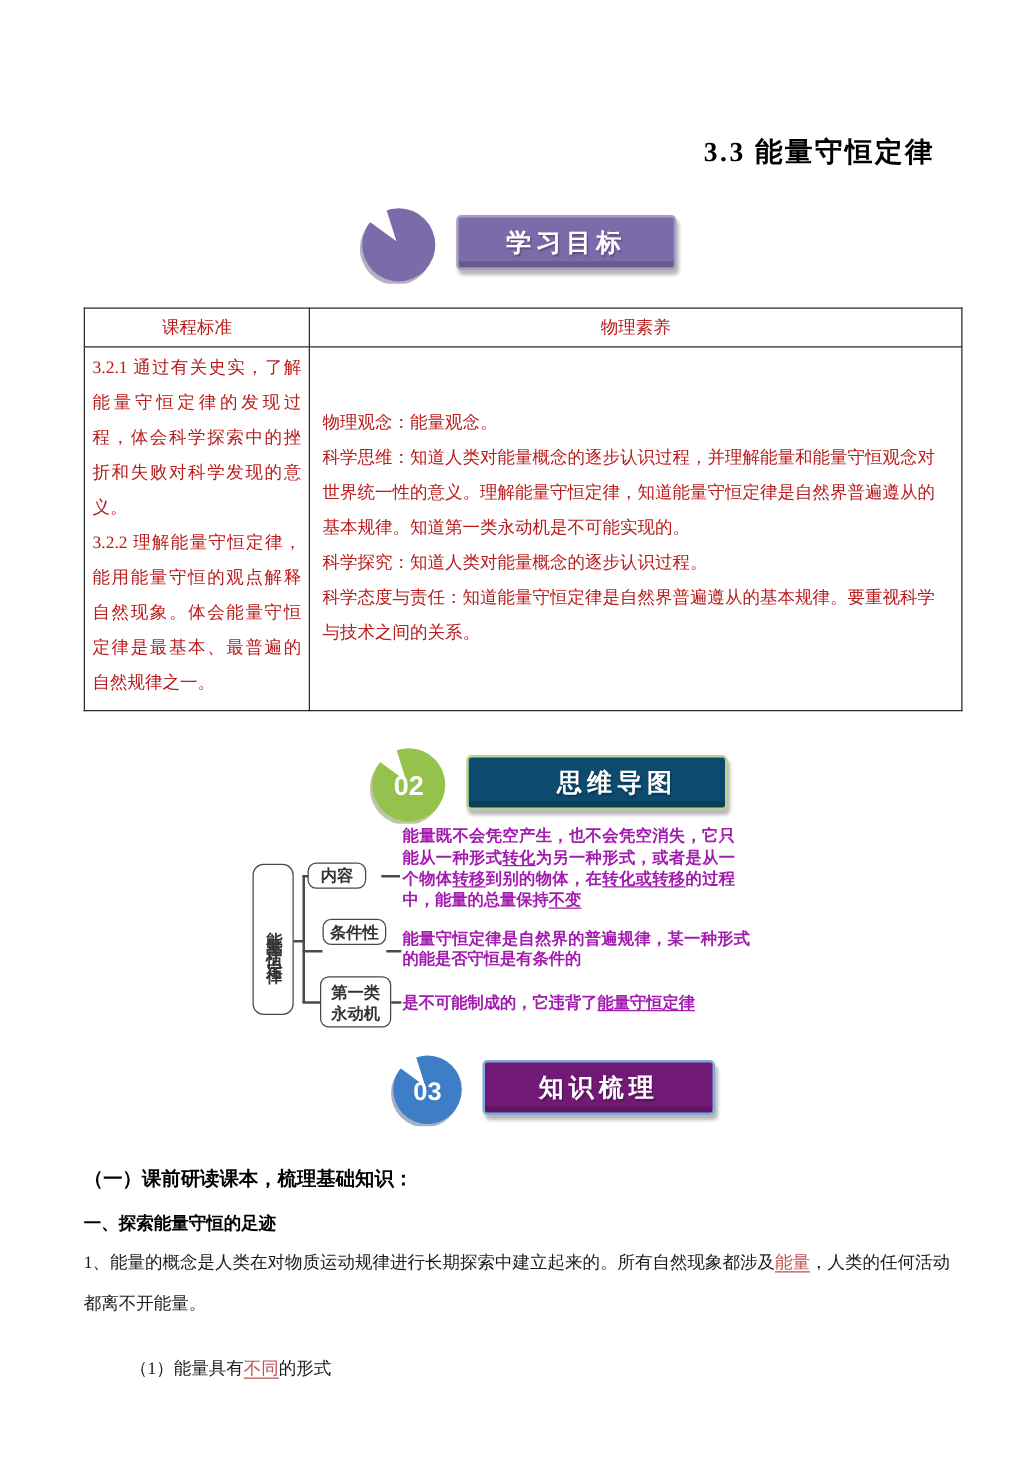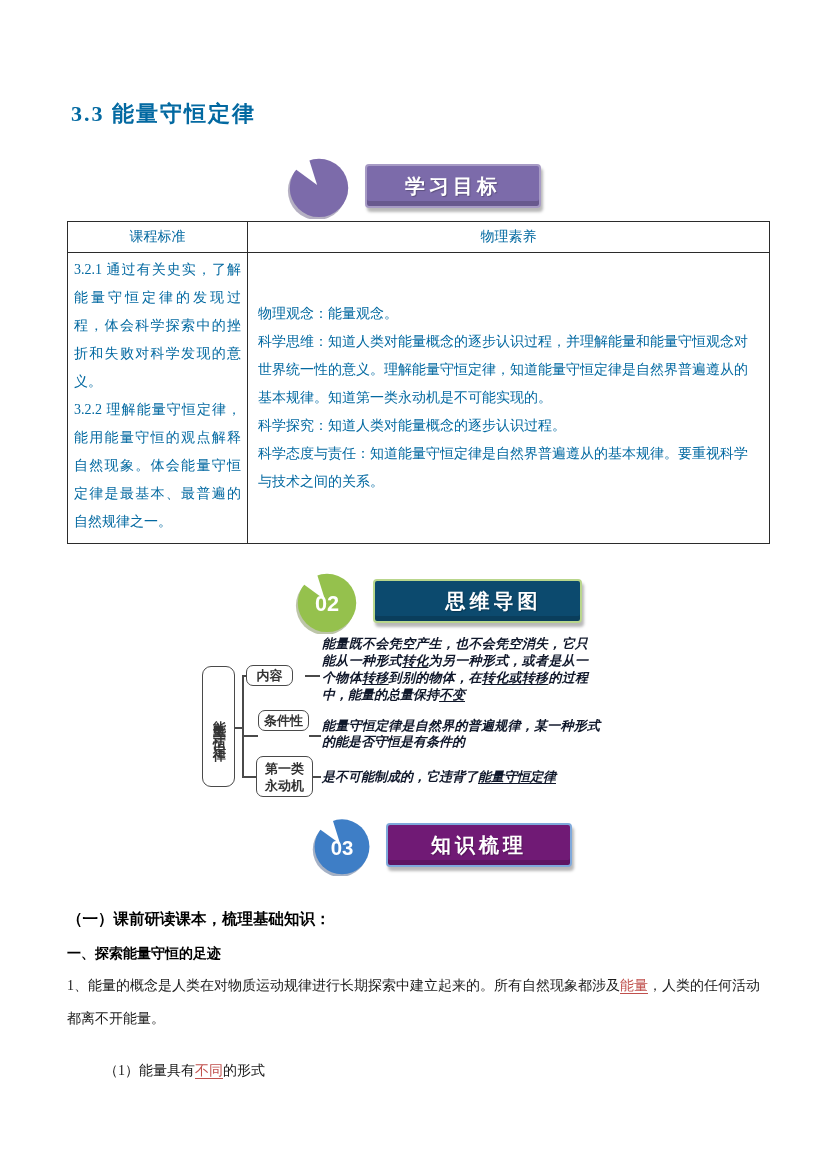--- a/index.html
+++ b/index.html
@@ -5,22 +5,22 @@
   html,body{margin:0;padding:0;background:#e8e8e8;}
   .page{
     width:827px;height:1169px;margin:0 auto;background:#ffffff;
     position:relative;box-sizing:border-box;
     padding:97px 67px 0 67px;
     font-family:"Liberation Serif","DejaVu Serif",serif;
     color:#1a1a1a;overflow:hidden;
   }
   
   .doc-title{
-    margin:4px;text-align:left;font-size:22px;font-weight:bold;
-    letter-spacing:2px;line-height:26px;color:#0369a1;
+    margin:12px;text-align:right;font-size:22px;font-weight:bold;
+    letter-spacing:2px;line-height:26px;color:#000000;
   }
   
   .badge-row{display:flex;align-items:center;justify-content:center;height:70px;}
   .badge-row.r1{margin-top:24px;}
   .badge-row.r2{margin-top:22px;transform:translateX(24px);}
   .badge-row.r3{margin-top:8px;height:66px;transform:translateX(28px);}
   .badge-circle{width:66px;height:66px;flex:0 0 auto;}
   .badge-pill{
     margin-left:13px;width:172px;height:40px;border-radius:4px;
     display:flex;align-items:center;justify-content:center;
@@ -31,22 +31,22 @@
   }
   .pill-purple{background:#7C6BAA;border:2px solid #A79BC5;}
   .pill-green{background:#0c4a6e;border:2px solid #B9D68C;padding-left:33px;}
   .pill-blue{background:#701a75;border:2px solid #7FA9DB;}
   .badge-num{
     font-family:"Liberation Sans","DejaVu Sans",sans-serif;
     font-weight:bold;font-size:23px;fill:#ffffff;
   }
   
   .std-table{
-    width:703px;margin-top:0;border-collapse:collapse;table-layout:fixed;
-    font-size:14px;color:#0369a1;
+    width:703px;margin-top:17px;border-collapse:collapse;table-layout:fixed;
+    font-size:14px;color:#b91c1c;
   }
   .std-table th,.std-table td{border:1.4px solid #2b2b2b;}
   .std-table th{
     height:30px;font-weight:normal;font-size:14px;text-align:center;padding:0;
   }
   .col-left{width:179px;}
   .cell-left{vertical-align:top;padding:3px 6px;height:284px;}
   .cell-left p{margin:0;line-height:28px;text-align:justify;}
   .cell-right{vertical-align:middle;padding:6px 10px;}
   .cell-right p{margin:0;line-height:28px;}
@@ -57,21 +57,21 @@
   .mm-box{
     position:absolute;border:1.5px solid #4a4a4a;border-radius:7px;
     display:flex;align-items:center;justify-content:center;
     box-sizing:border-box;background:#fff;text-align:center;line-height:17px;
   }
   .mm-root{
     left:135px;top:32px;width:33px;height:121px;border-radius:9px;
     writing-mode:vertical-rl;text-orientation:upright;
     letter-spacing:6px;display:block;line-height:30px;text-align:center;
   }
-  .mm-desc{position:absolute;line-height:17px;color:#0f172a;text-align:justify;font-style:italic;}
+  .mm-desc{position:absolute;line-height:17px;color:#a21caf;text-align:justify;}
   .mm-desc .ul, .mm-u{text-decoration:underline;text-underline-offset:2px;}
   
   .h-section{
     margin:31px 0 0 0;font-family:"Liberation Sans","DejaVu Sans",sans-serif;
     font-size:15.5px;font-weight:bold;color:#000;line-height:20px;
   }
   .h-sub{
     margin:15px 0 0 0;font-family:"Liberation Sans","DejaVu Sans",sans-serif;
     font-size:14px;font-weight:bold;color:#000;line-height:18px;
   }

